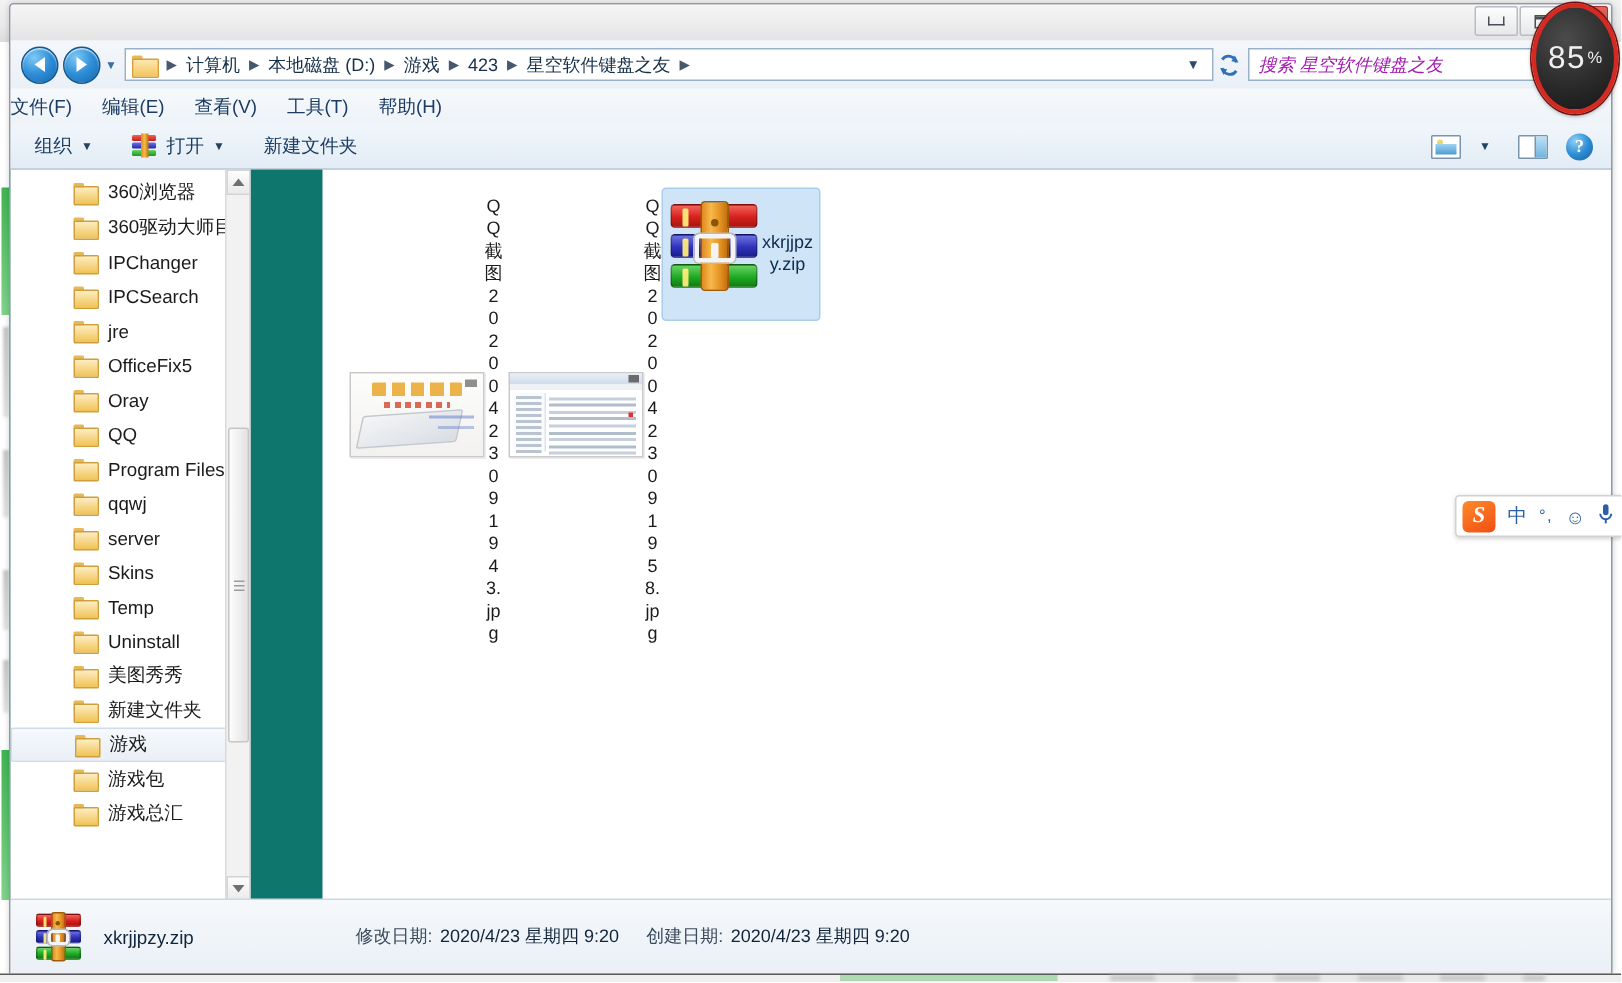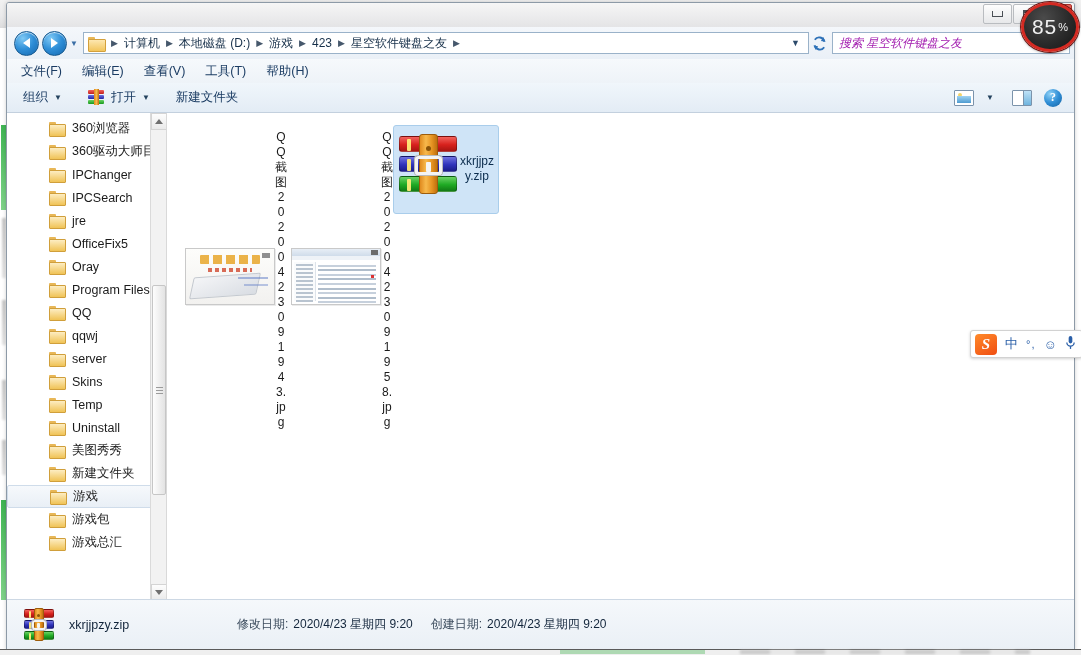--- a/index.html
+++ b/index.html
@@ -113,21 +113,21 @@
   }
   .searchbox span {
     font-size: 12px; color: #a21caf; font-style: italic;
     white-space: nowrap; overflow: hidden;
   }
 
   
   .menubar {
     position: absolute; left:0; top:56px; width:100%; height:24px;
     background: linear-gradient(180deg,#f6f9fc,#eef3f8);
-    display:flex; align-items:center; padding-left:14px; gap:20px;
+    display:flex; align-items:center; padding-left:0; gap:20px;
   }
   .menuitem { font-size:12.5px; color:#1b3c63; cursor:default; }
 
   
   .toolbar {
     position: absolute; left:0; top:80px; width:100%; height:30px;
     background: linear-gradient(180deg,#f0f6fb 0%, #e3ecf5 100%);
     border-bottom: 1px solid #c3d0de;
     display:flex; align-items:center; padding-left:16px;
   }
@@ -157,21 +157,21 @@
     background: radial-gradient(circle at 34% 28%, #8fd1f6 0%, #2f8ed6 50%, #15619f 100%);
     color:#fff; font-size:12px; font-weight:bold;
     display:flex; align-items:center; justify-content:center;
     margin-left:10px; font-family:"Liberation Serif", serif;
   }
   .tb-sep { width: 14px; }
 
   
   .body {
     position:absolute; left:0; top:110px; width:100%; height:488px;
-    background:#0f766e; display:flex;
+    background:#0f766e; display:flex;gap:48px;
   }
   .navpane {
     width: 160px; height:100%; background:#fff;
     border-right: 1px solid #d9d9d9;
     position: relative; overflow:hidden;
   }
   .treelist { padding-top: 4px; }
   .treeitem {
     height: 23px; display:flex; align-items:center;
     padding-left: 42px; font-size:12.5px; color:#1b1b1b;
@@ -342,21 +342,21 @@
   .sb-row { display:flex; align-items:center; }
   .sb-name { font-size:12.5px; color:#12253b; width: 168px; }
   .sb-type { font-size:12px; color:#3a4a5c; width: 168px; }
   .sb-label { font-size:12px; color:#3a4a5c; }
   .sb-val { font-size:12px; color:#12253b; margin-left:5px; }
   .sb-gap { width: 18px; }
 
   
   .badge {
     position:absolute; right: 2px; top: 2px;
-    width: 58px; height: 50px; border-radius:50%;
+    width: 58px; height: 74px; border-radius:50%;
     background: radial-gradient(circle at 38% 30%, #4b4b4b 0%, #2b2b2b 55%, #151515 100%);
     border: 3px solid #d52a22;
     box-shadow: 0 0 0 1px #6d1410, 0 1px 3px rgba(0,0,0,.5);
     display:flex; align-items:center; justify-content:center;
     color:#f0f0f0;
   }
   .badge .num { font-size: 21px; letter-spacing:1px; }
   .badge .pct { font-size: 11px; margin-left:1px; }
 
   .ime {
@@ -547,25 +547,25 @@
           <div class="treeitem">
               <span class="tfolder"></span>
               <span>OfficeFix5</span>
             </div>
           <div class="treeitem">
               <span class="tfolder"></span>
               <span>Oray</span>
             </div>
           <div class="treeitem">
               <span class="tfolder"></span>
+              <span>QQ</span>
+            </div>
+          <div class="treeitem">
+              <span class="tfolder"></span>
               <span>Program Files</span>
-            </div>
-          <div class="treeitem">
-              <span class="tfolder"></span>
-              <span>QQ</span>
             </div>
           <div class="treeitem">
               <span class="tfolder"></span>
               <span>qqwj</span>
             </div>
           <div class="treeitem">
               <span class="tfolder"></span>
               <span>server</span>
             </div>
           <div class="treeitem">

